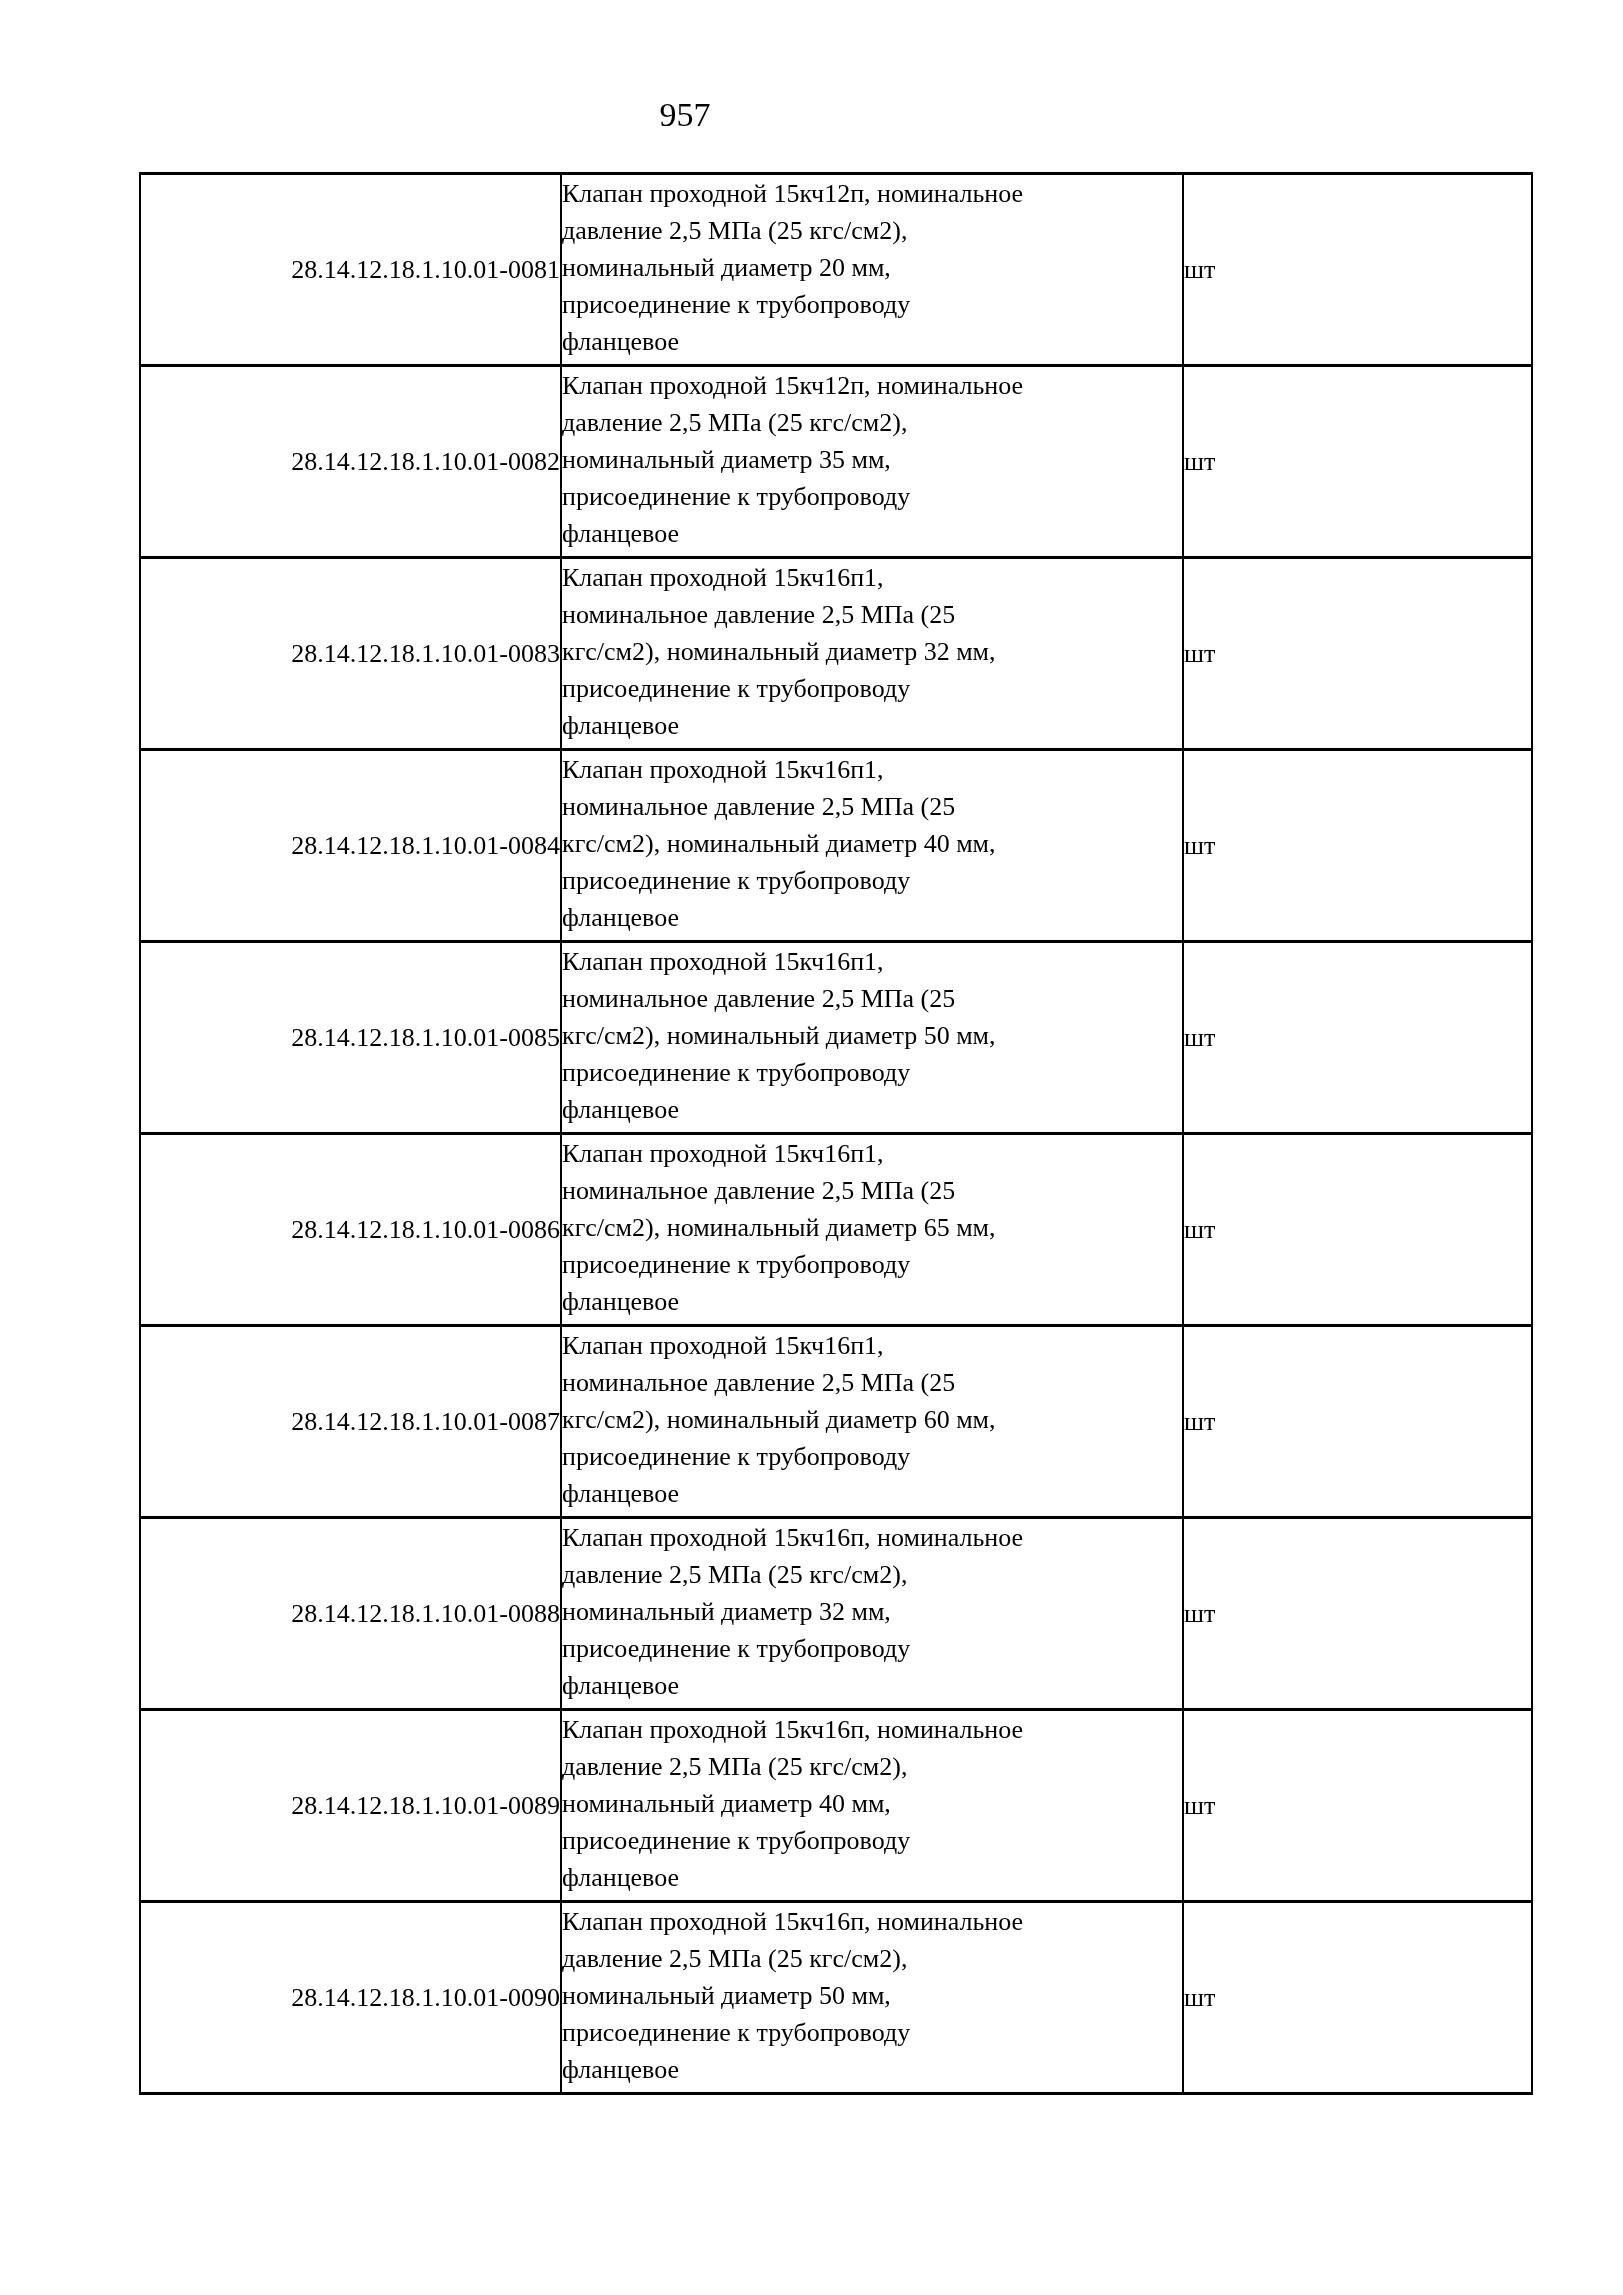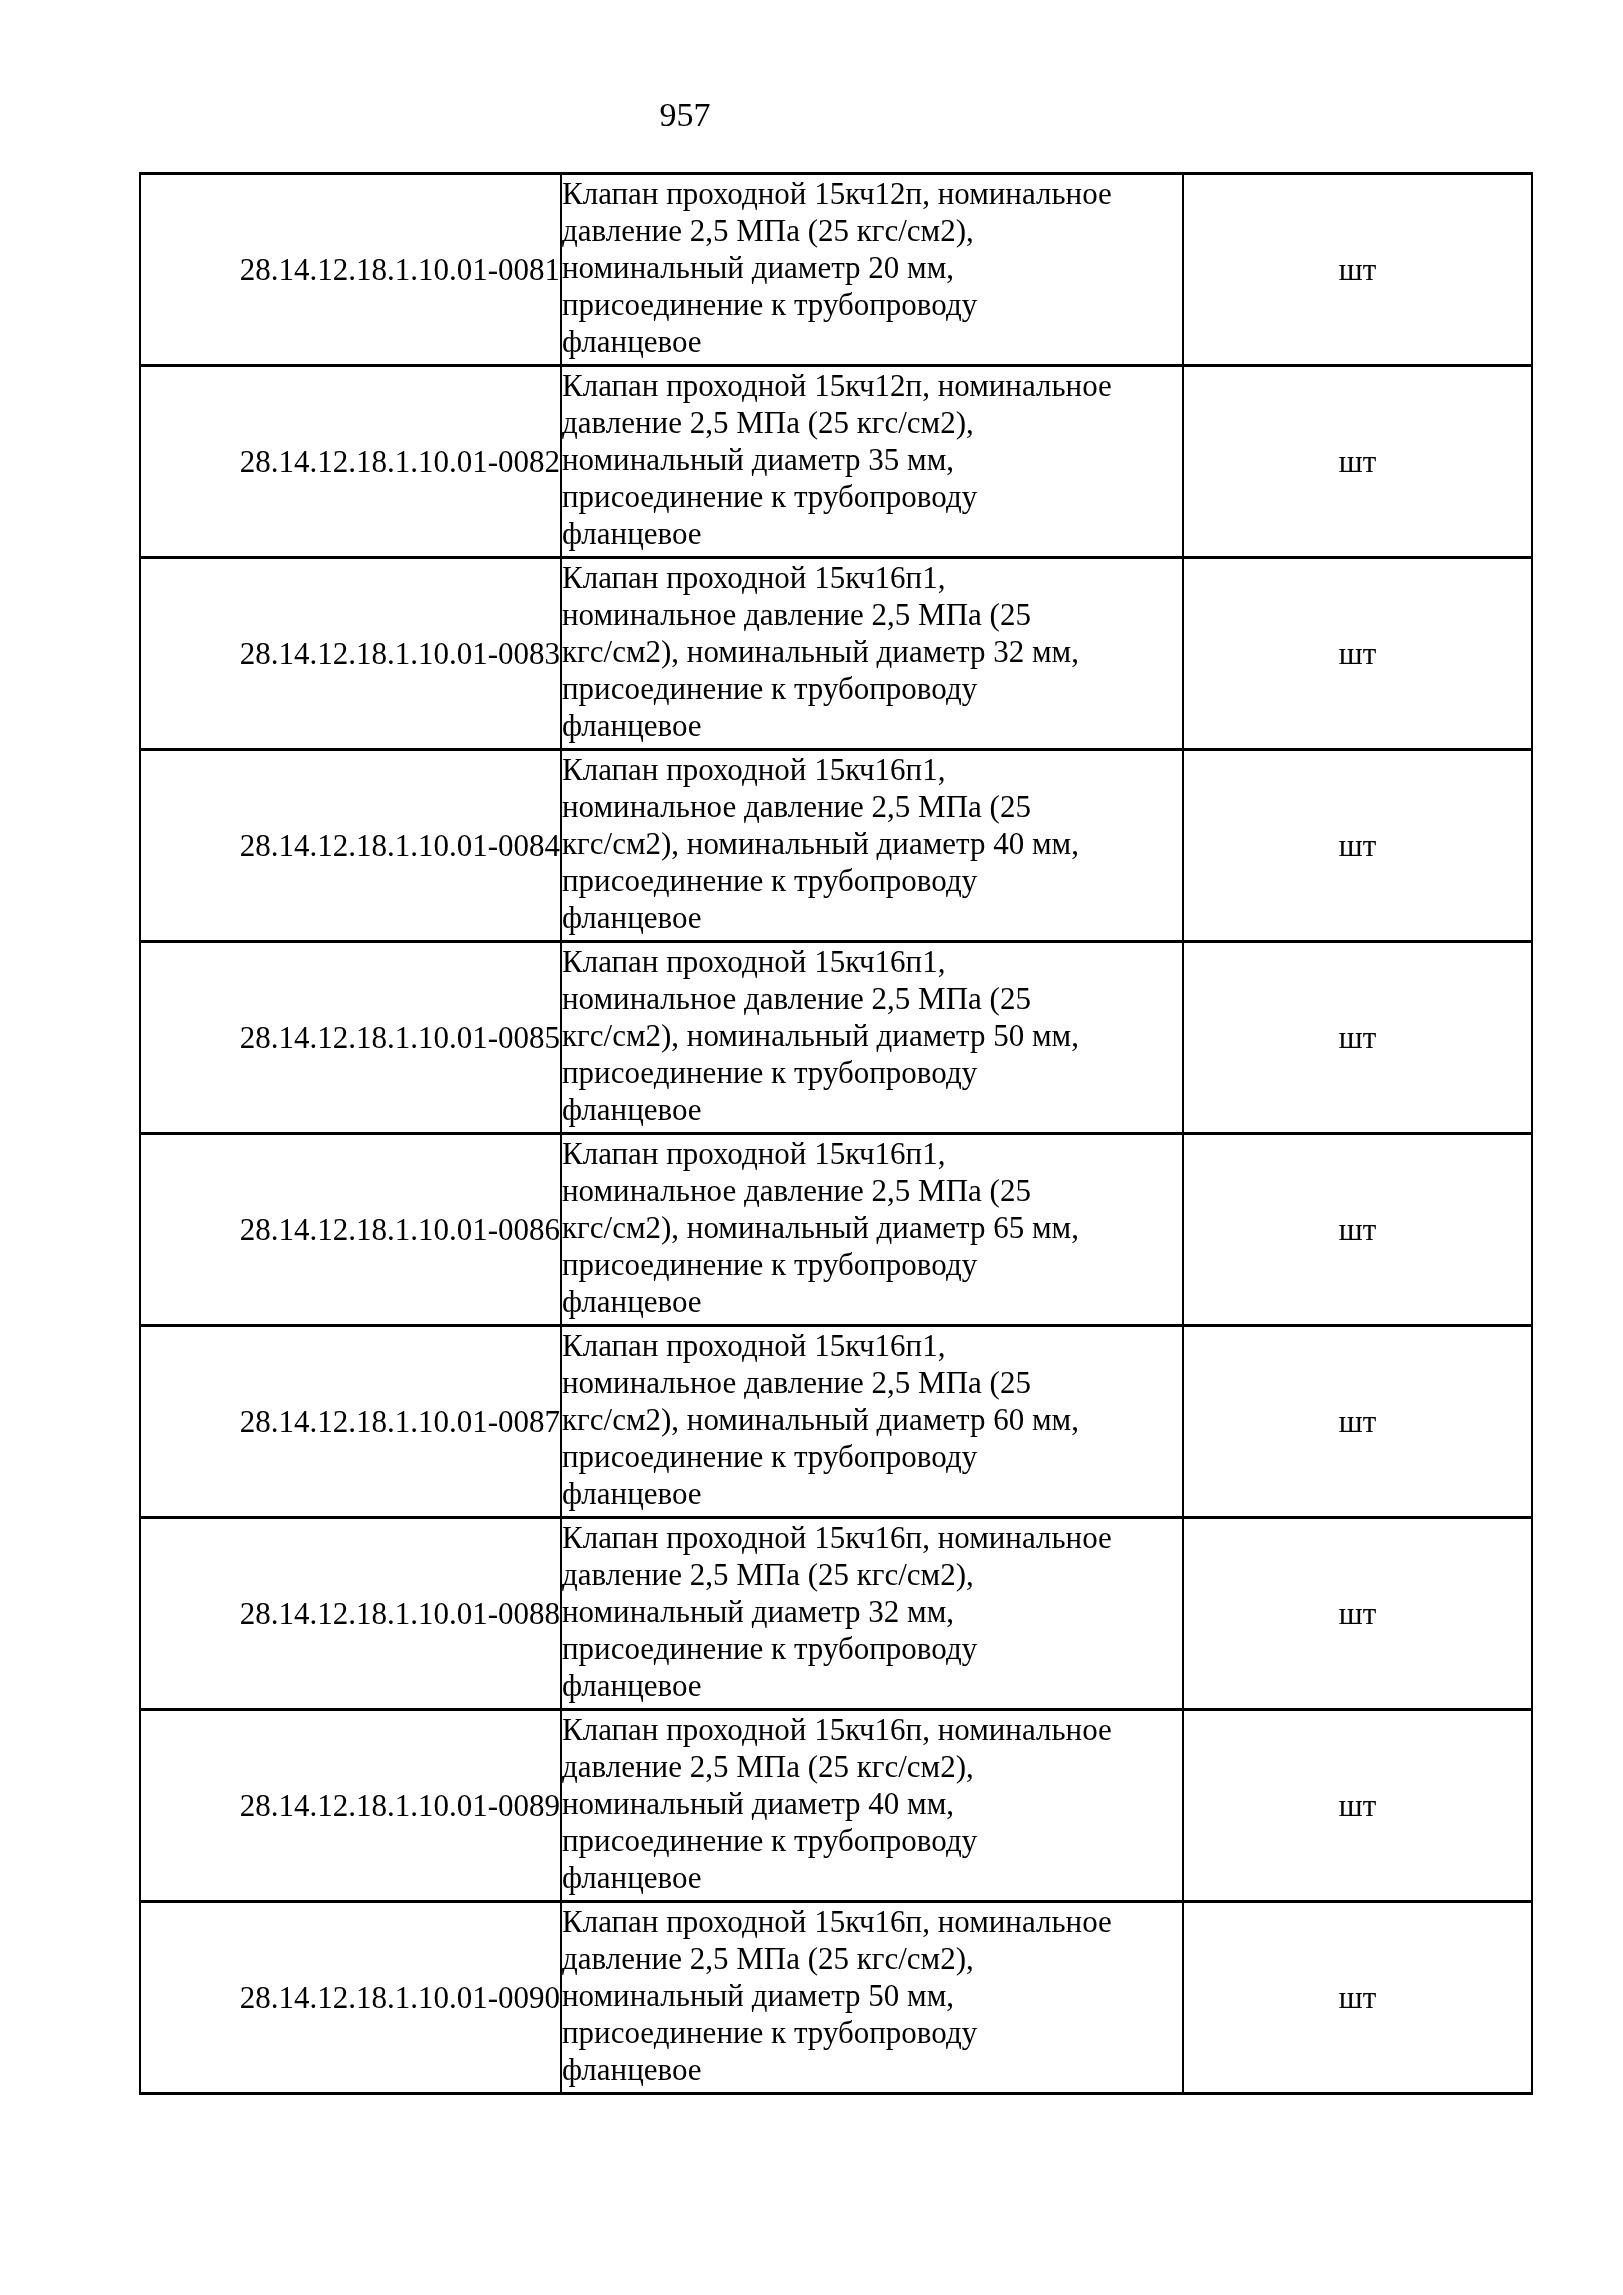--- a/index.html
+++ b/index.html
@@ -31,35 +31,35 @@
     border-collapse: collapse;
     table-layout: fixed;
   }
   table.products td {
     border-left: 2px solid #000000;
     border-right: 2px solid #000000;
     border-top: 3.3px solid #000000;
     border-bottom: 3.3px solid #000000;
     height: 189px;
     padding: 0;
-    font-size: 31px;
+    font-size: 26px;
     line-height: 37px;
     overflow: hidden;
   }
   td.code-cell {
     text-align: right;
     vertical-align: middle;
   }
   td.desc-cell {
     text-align: left;
     vertical-align: top;
     padding: 1.3px 6.5px 0 11.8px;
   }
   td.unit-cell {
-    text-align: center;
+    text-align: left;
     vertical-align: middle;
   }
   .desc-line {
     white-space: nowrap;
   }
 </style>
 </head>
 <body>
 
 <div class="page-number">957</div>

